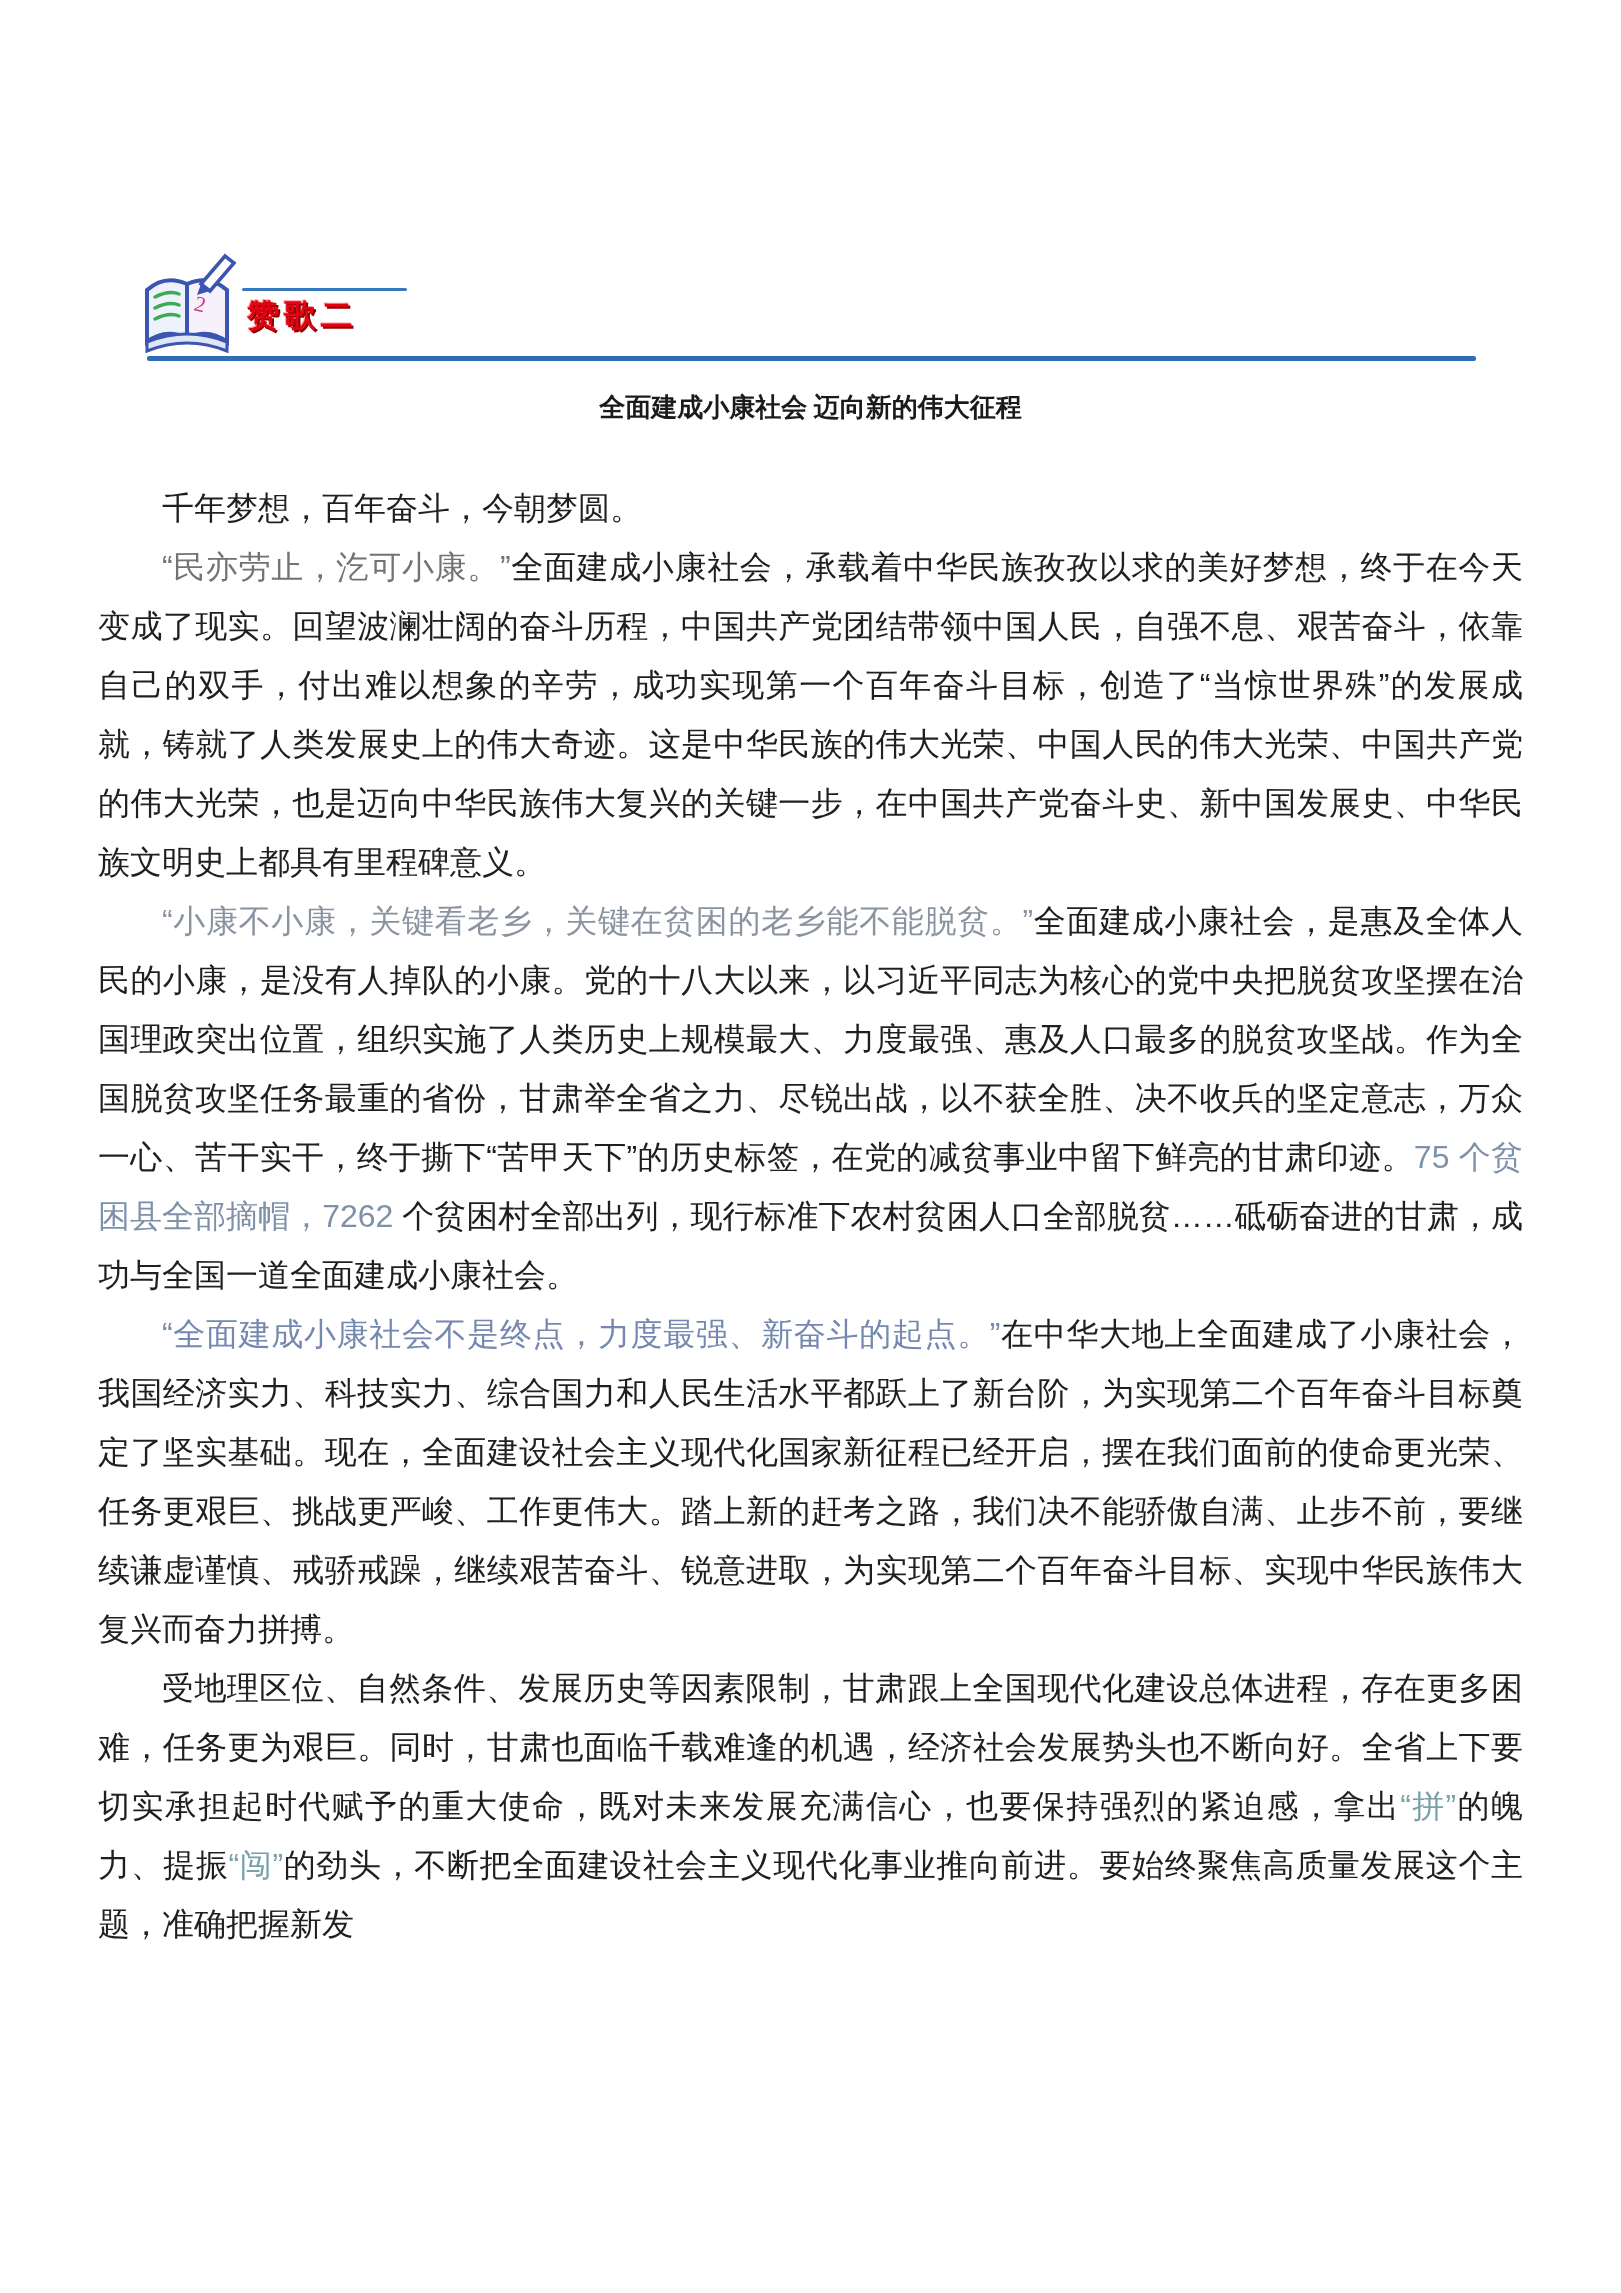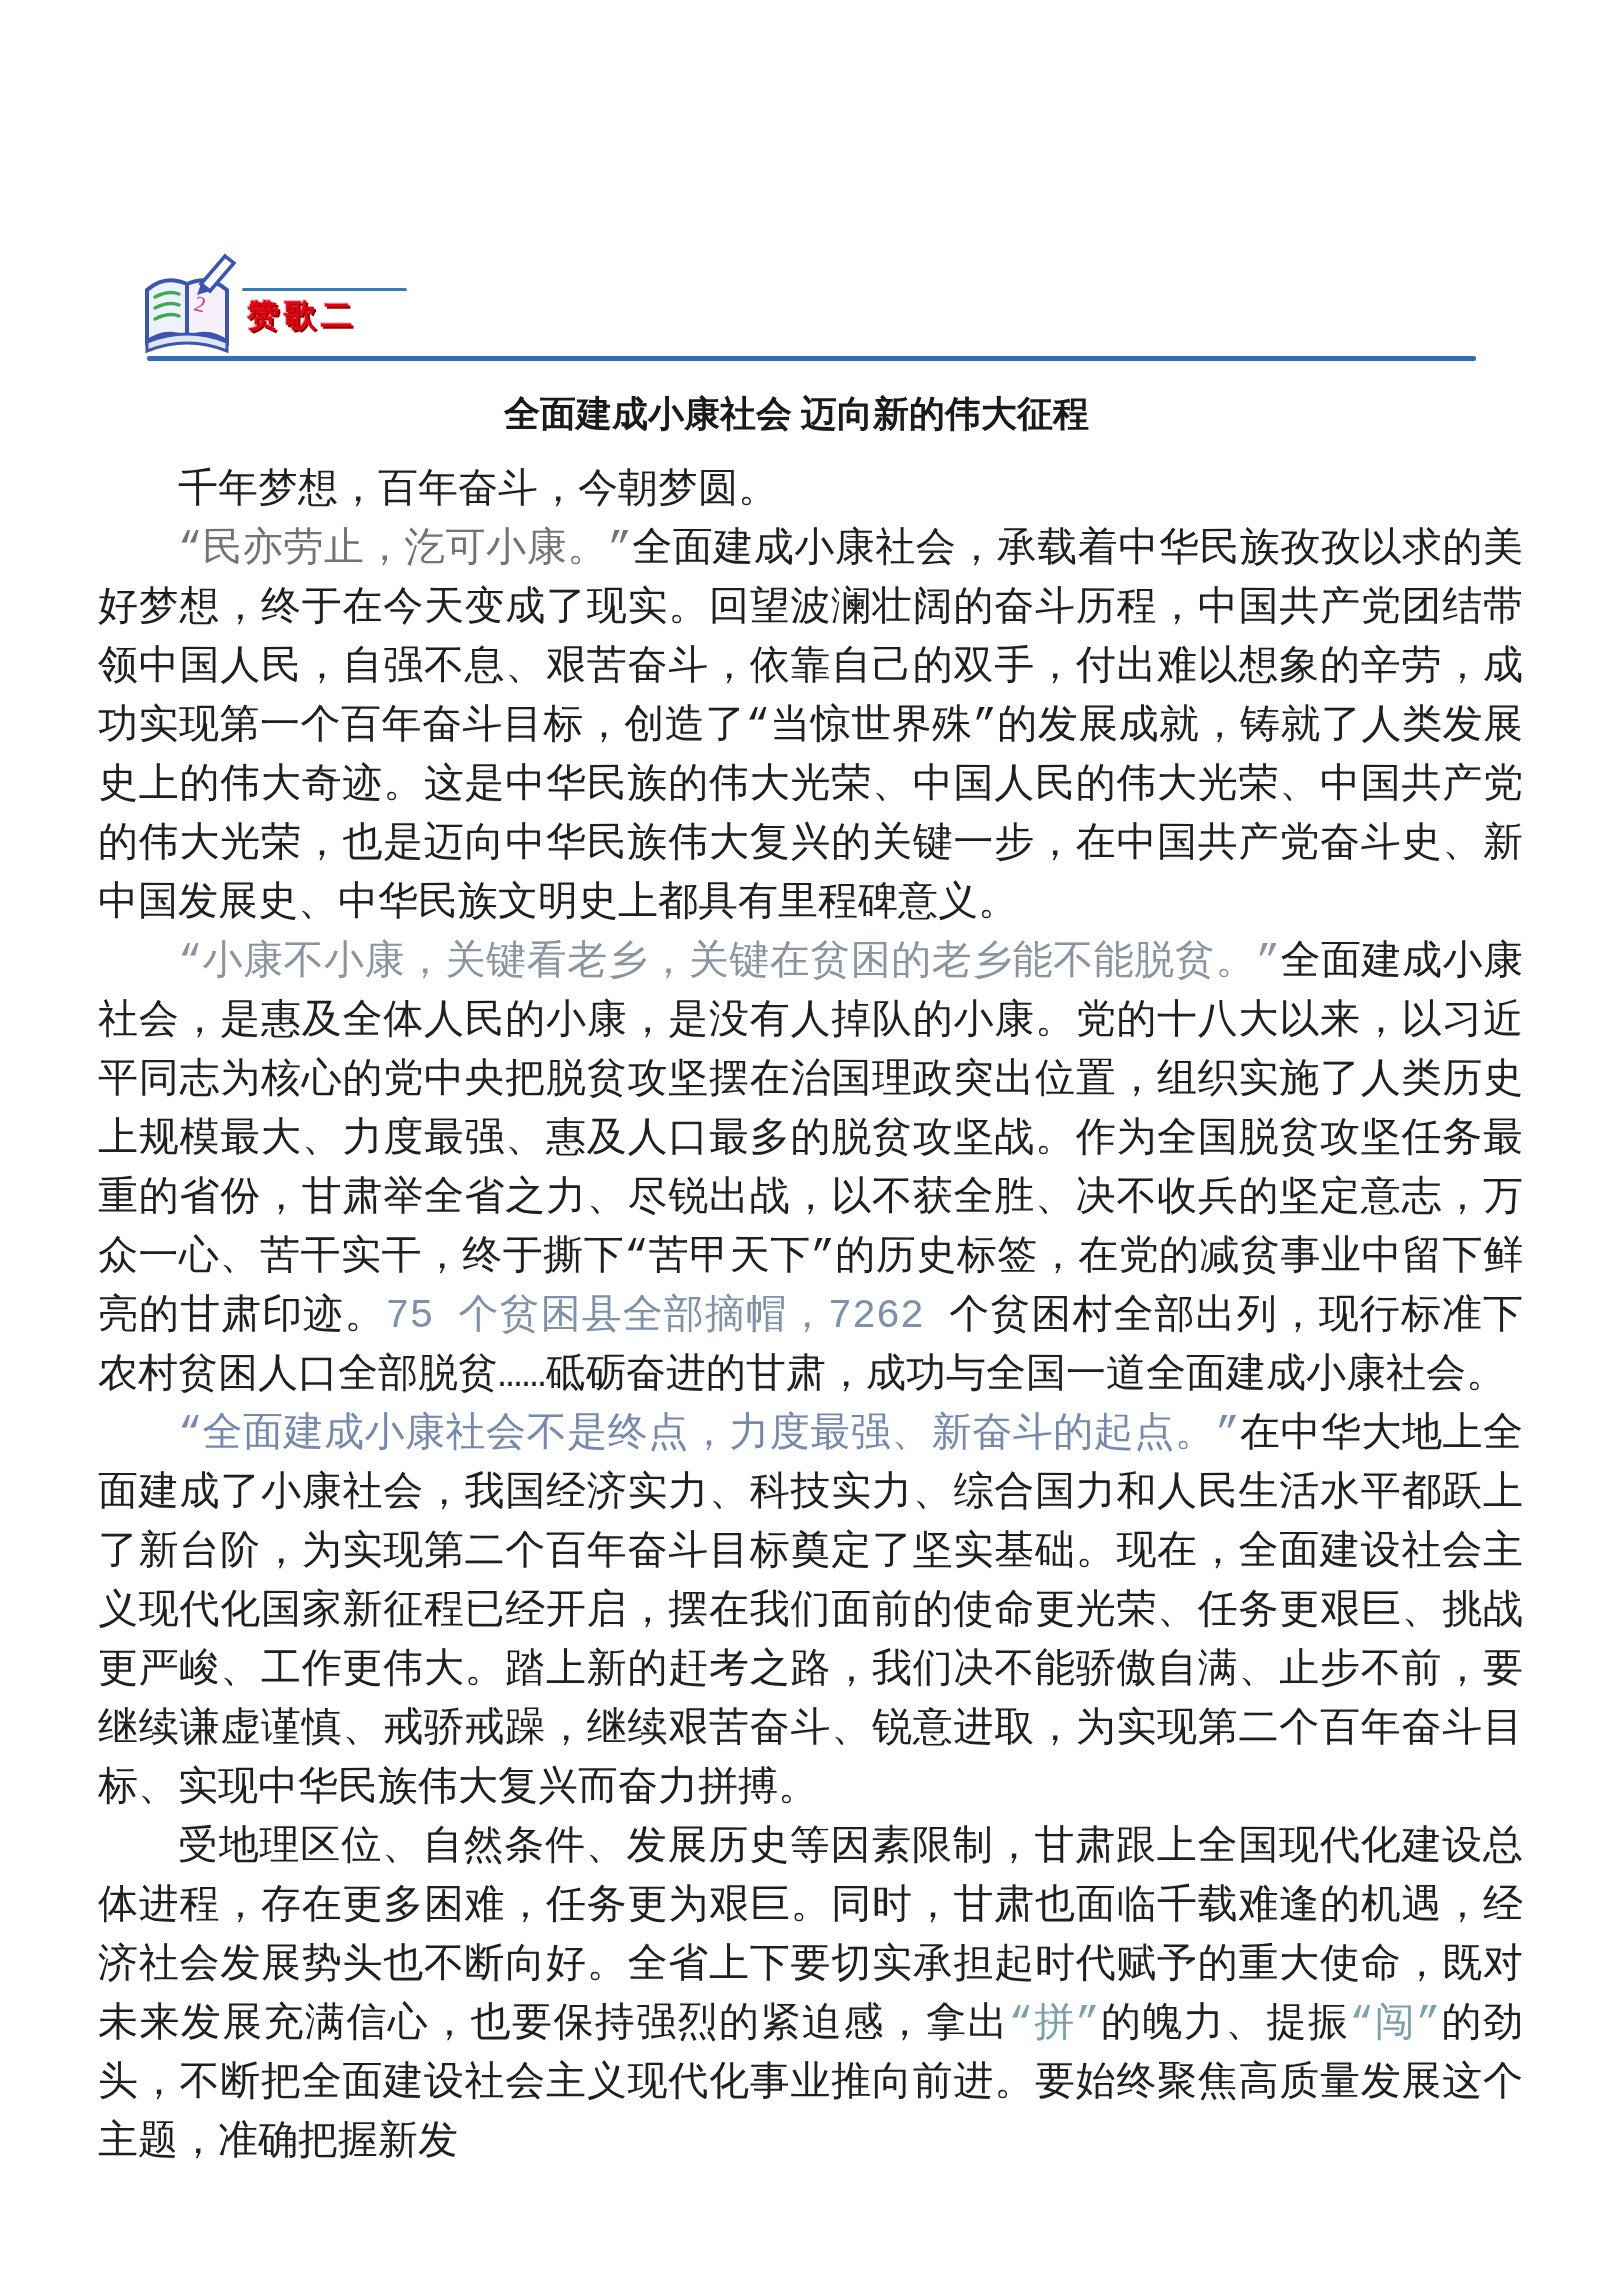--- a/index.html
+++ b/index.html
@@ -18,29 +18,29 @@
   .header-label{
     position:absolute;left:247px;top:294px;
     font-size:32px;font-weight:bold;letter-spacing:4.9px;
     text-shadow:2px 2px 0 #8f0000, -1px -1px 0 #ff9d9d;
     font-family:"Liberation Sans","DejaVu Sans",sans-serif;
   }
   .rule-bottom{position:absolute;left:147px;top:356px;width:1329px;height:4.9px;border-radius:2px;}
 
   
   .article-title{
-    position:absolute;left:84px;top:390px;width:1425px;
-    text-align:center;font-size:36px;font-weight:600;color:#1a1a1a;
+    position:absolute;left:98px;top:390px;width:1425px;
+    text-align:center;font-size:26px;font-weight:600;color:#1a1a1a;
     font-family:"Liberation Serif","DejaVu Serif",serif;
   }
   .article-body{
-    position:absolute;left:98px;top:461px;width:1425px;
-    font-size:40px;line-height:59px;color:#1f1f1f;
+    position:absolute;left:98px;top:479px;width:1425px;
+    font-size:32px;line-height:59px;color:#1f1f1f;
     text-align:justify;
-    font-family:Liberation Mono, monospace;
+    font-family:Liberation Sans, sans-serif;
   }
   .article-body p{margin:0;text-indent:2em;}
 </style>
 </head>
 <body>
 
 <div class="page">
 
   <div class="doc-header">
     <svg class="book-icon" viewBox="0 0 110 110" aria-hidden="true">

